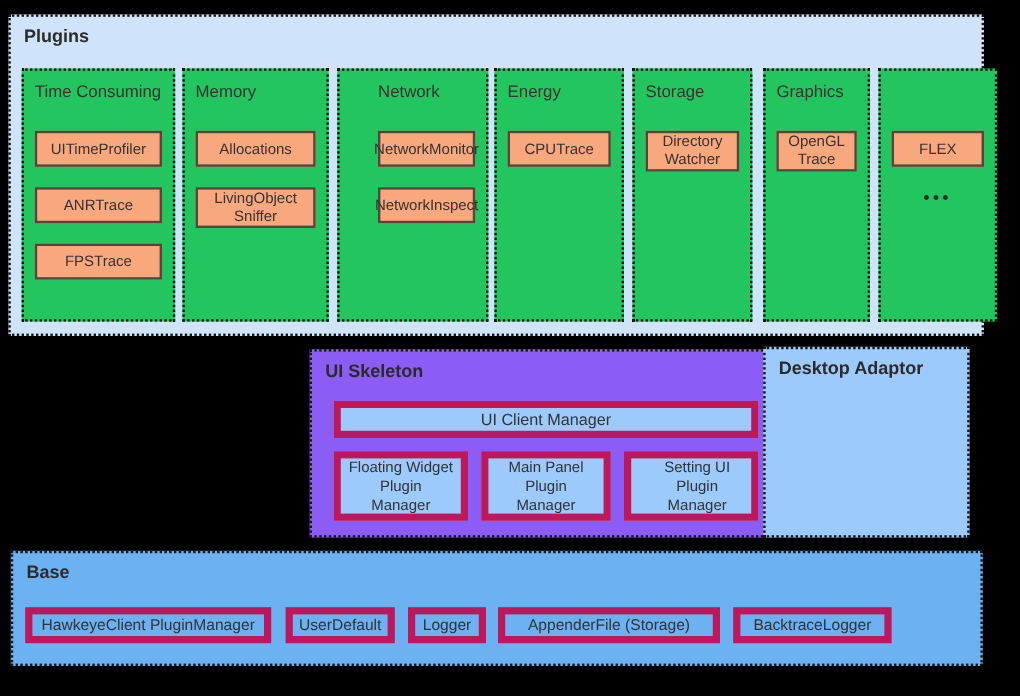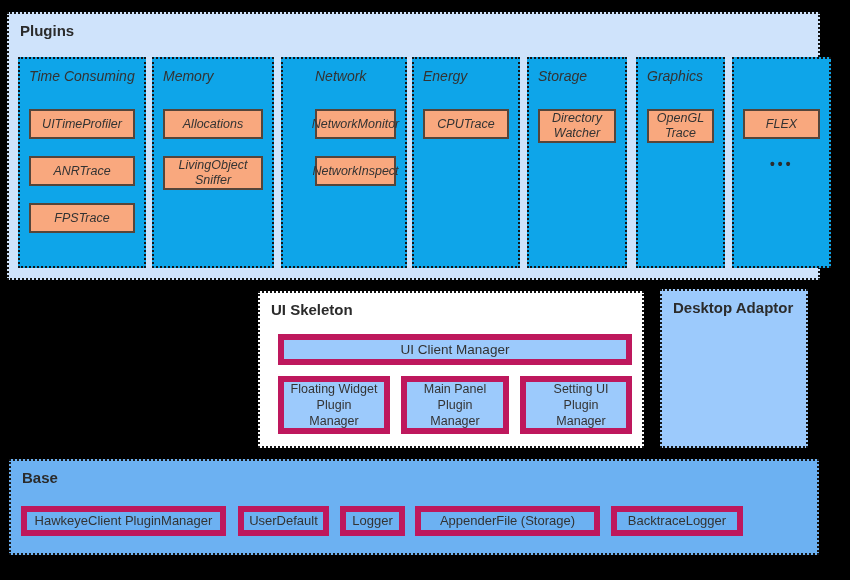--- a/index.html
+++ b/index.html
@@ -12,37 +12,36 @@
     overflow:hidden;
   }
   .canvas *{box-sizing:border-box;}
 
   
   .container{
     position:absolute;
     border:2px dotted #141414;
   }
   .plugins{left:7px;top:12px;width:813px;height:268px;background:#cfe3fb;}
-  .skeleton{left:258px;top:291px;width:386px;height:157px;background:#ffffff;}
-  .adaptor{left:660px;top:289px;width:148px;height:159px;background:#9ccafc;}
+  .skeleton{left:258px;top:291px;width:386px;height:157px;background:#8b5cf6;}
+  .adaptor{left:636px;top:289px;width:172px;height:159px;background:#9ccafc;}
   .base{left:9px;top:459px;width:810px;height:96px;background:#6cb1f2;}
 
   .box-title{
     position:absolute;top:8px;left:11px;
     font-size:15px;font-weight:bold;color:#2b2b2b;
     white-space:nowrap;
   }
 
   
   .col{
     position:absolute;top:57px;height:211px;
-    background:#0ea5e9;
+    background:#22c55e;
     border:2px dotted #141414;
     padding:8px 9px 0 9px;
-    font-style:italic;
   }
   .col-title{
     font-size:14px;line-height:18px;color:#333;
     margin-bottom:24px;min-height:18px;
     white-space:nowrap;overflow:hidden;
   }
   .node{
     display:flex;align-items:center;justify-content:center;
     text-align:center;
     min-height:30px;width:100%;

